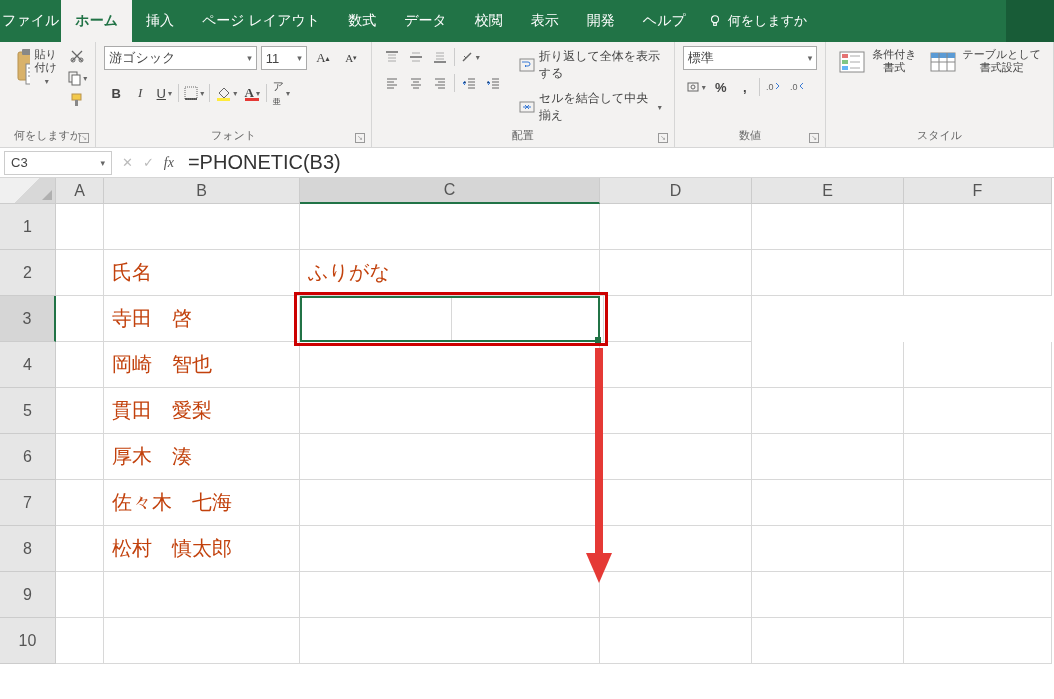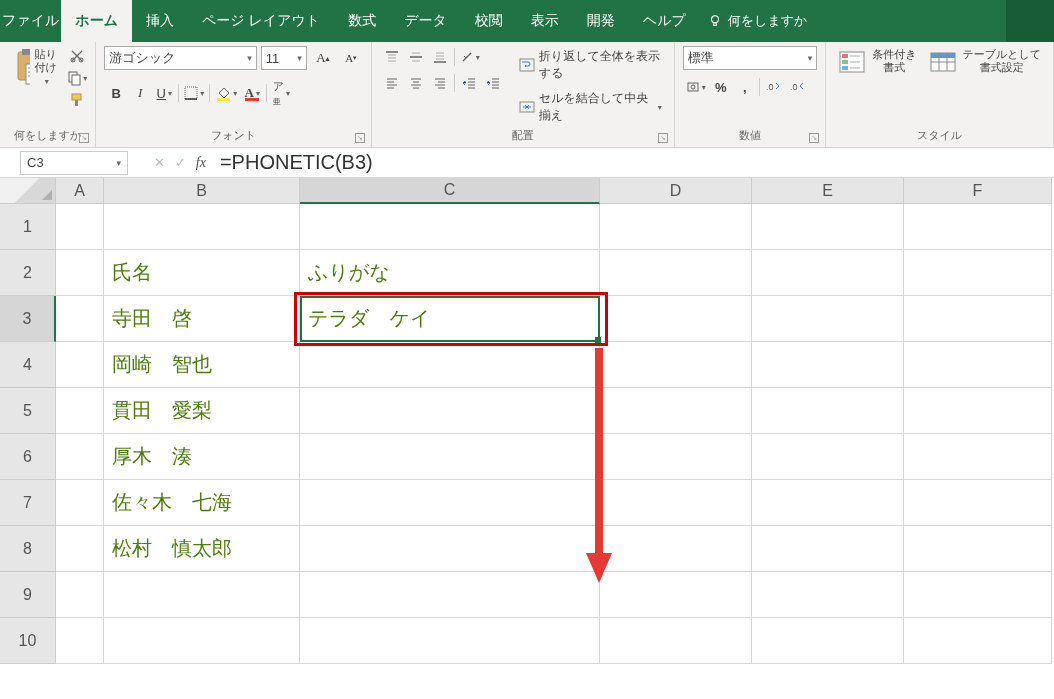--- a/index.html
+++ b/index.html
@@ -28,36 +28,36 @@
 .combo .arr{font-size:9px;color:#666;padding-left:4px}
 .font-row{display:flex;gap:4px;align-items:center}
 .btn-row{display:flex;gap:0;align-items:center}
 .rbtn{min-width:24px;height:22px;display:flex;align-items:center;justify-content:center;cursor:pointer;font-size:13px;color:#444;padding:0 3px}
 .rbtn svg{display:block}
 .sep{width:1px;height:18px;background:#ccc;margin:0 2px}
 .txtbtn{display:flex;align-items:center;gap:4px;padding:2px 4px;cursor:pointer;font-size:12px;color:#444}
 .txtbtn svg{flex-shrink:0}
 
 .formula-row{height:30px;border-bottom:1px solid #d6d6d6;display:flex;align-items:center;background:#fff}
-.namebox{width:108px;height:24px;border:1px solid #ccc;margin:0 20px;display:flex;align-items:center;padding:0 6px;background:#fff}
+.namebox{width:108px;height:24px;border:1px solid #ccc;margin:0 4px;display:flex;align-items:center;padding:0 6px;background:#fff}
 .namebox .arr{font-size:9px;color:#666}
 .fx-btns{display:flex;align-items:center;gap:2px;padding:0 6px;color:#bbb}
 .fx-btns .fx{font-style:italic;color:#555;font-family:serif;font-size:14px}
 .formula-input{flex:1;padding:0 8px;font-size:20px;color:#333;height:24px;display:flex;align-items:center}
 
 .sheet{position:relative;background:#fff}
 .col-headers{display:flex;height:26px}
 .selectall{width:56px;height:26px;background:linear-gradient(135deg,#f0f0f0 50%,#d8d8d8 50%);border-right:1px solid #ccc;border-bottom:1px solid #ccc;position:relative}
 .selectall::after{content:"";position:absolute;right:3px;bottom:3px;width:0;height:0;border-left:10px solid transparent;border-bottom:10px solid #b0b0b0}
 .colh{background:#e6e6e6;border-right:1px solid #ccc;border-bottom:1px solid #ccc;display:flex;align-items:center;justify-content:center;font-size:16px;color:#555}
 .colh.sel{background:#d6d6d6;border-bottom:2px solid #217346}
 .row{display:flex}
 .rowh{width:56px;background:#e6e6e6;border-right:1px solid #ccc;border-bottom:1px solid #ccc;display:flex;align-items:center;justify-content:center;font-size:16px;color:#555}
 .rowh.sel{background:#d6d6d6;border-right:2px solid #217346}
-.cell{border-right:1px solid #d8d8d8;border-bottom:1px solid #d8d8d8;padding:0 8px;display:flex;align-items:center;font-size:20px;color:#4d7c0f;background:#fff}
+.cell{border-right:1px solid #d8d8d8;border-bottom:1px solid #d8d8d8;padding:0 8px;display:flex;align-items:center;font-size:20px;color:#c2410c;background:#fff}
 .rowh, .cell{height:46px}
 
 .cA{width:48px}.cB{width:196px}.cC{width:300px}.cD{width:152px}.cE{width:152px}.cF{width:148px}
 
 .sel-box{position:absolute;border:3px solid #cc0000;pointer-events:none}
 .active-cell{position:absolute;border:2px solid #217346;pointer-events:none}
 .fill-handle{position:absolute;width:6px;height:6px;background:#217346;right:-3px;bottom:-3px}
 .arrow-ann{position:absolute;pointer-events:none}
 </style>
 </head>
@@ -370,21 +370,20 @@
       <div class="cell cB">氏名</div>
       <div class="cell cC">ふりがな</div>
       <div class="cell cD"></div>
       <div class="cell cE"></div>
       <div class="cell cF"></div>
     </div>
   <div class="row">
       <div class="rowh sel">3</div>
       <div class="cell cA"></div>
       <div class="cell cB">寺田　啓</div>
-      <div class="cell cC">テラダ　ケイ</div>
       <div class="cell cD"></div>
       <div class="cell cE"></div>
       <div class="cell cF"></div>
     </div>
   <div class="row">
       <div class="rowh">4</div>
       <div class="cell cA"></div>
       <div class="cell cB">岡崎　智也</div>
       <div class="cell cC"></div>
       <div class="cell cD"></div>

